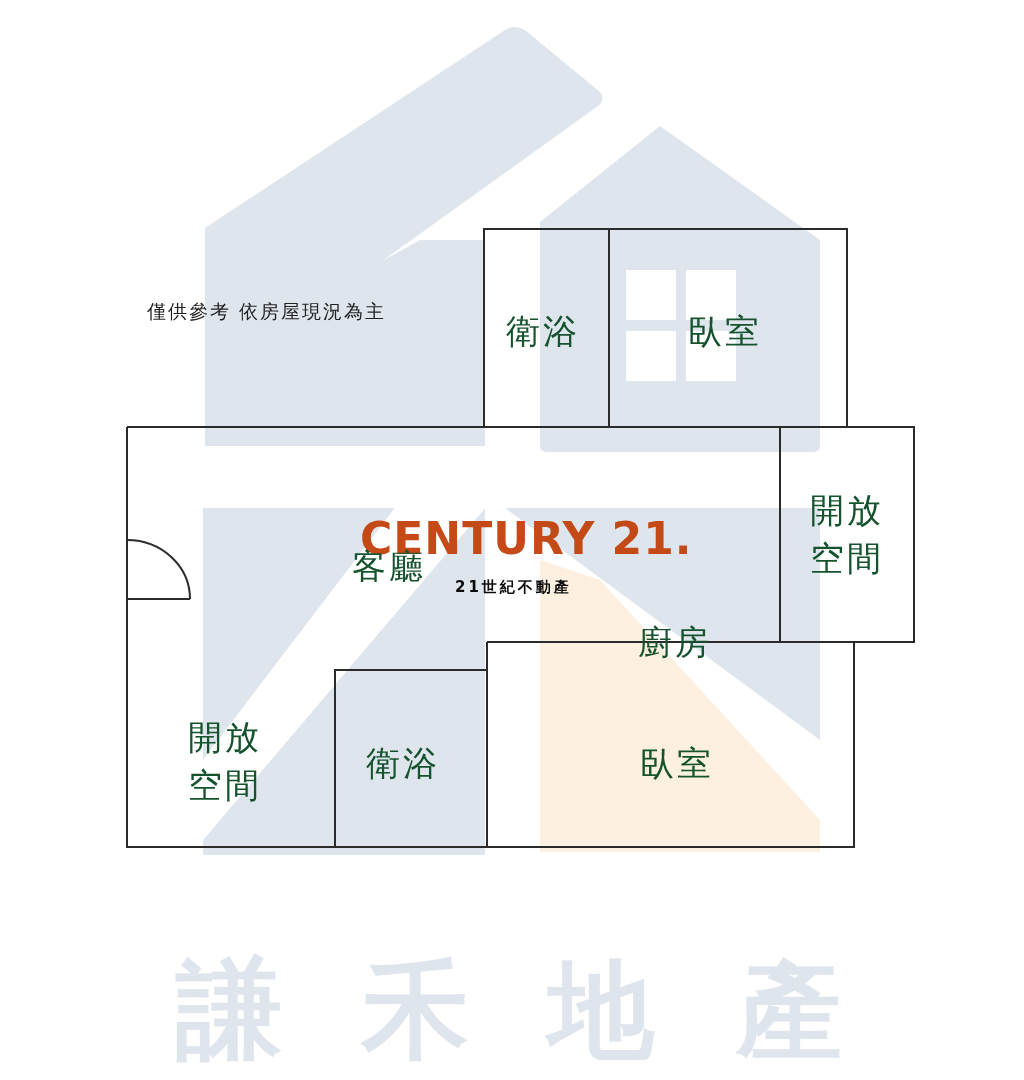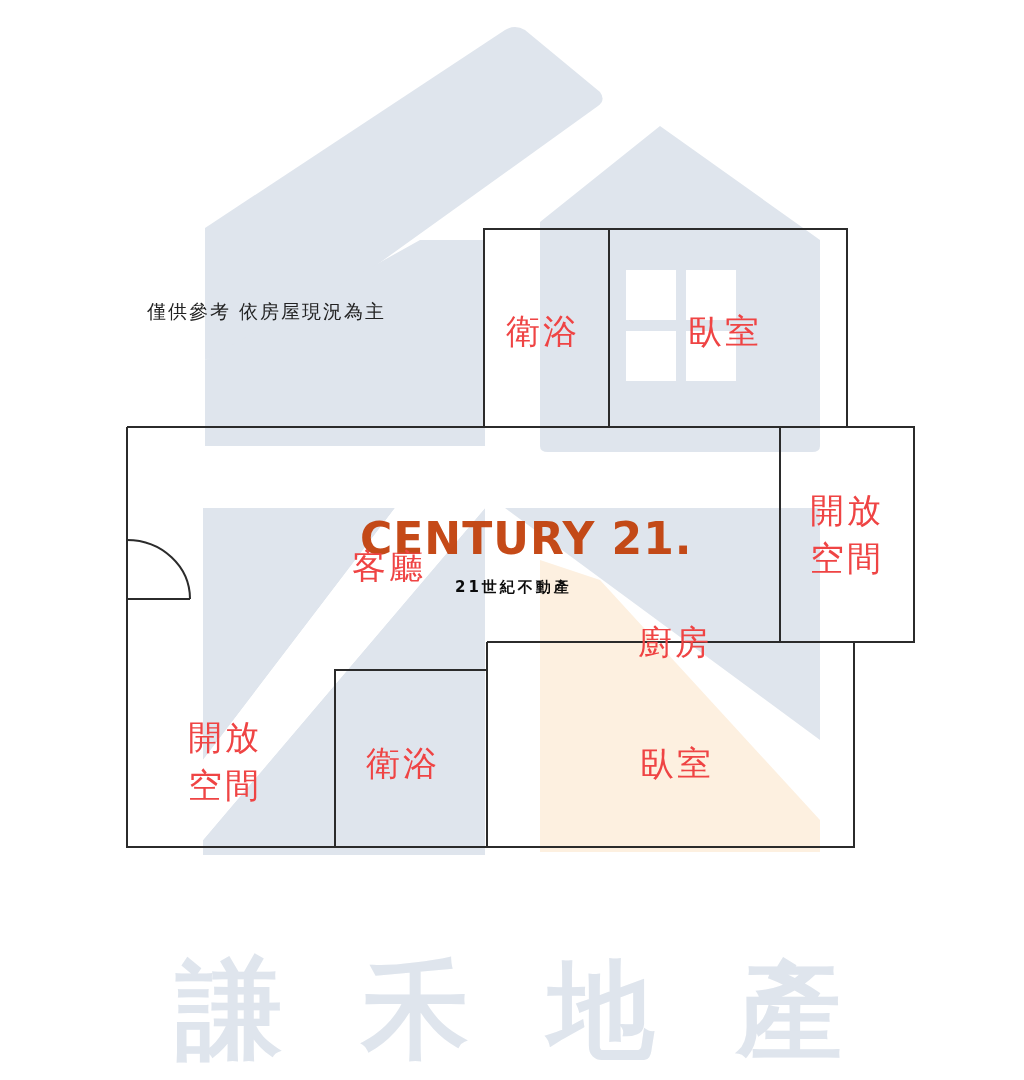--- a/index.html
+++ b/index.html
@@ -1,19 +1,19 @@
 <!DOCTYPE html>
 <html><head>
 <meta charset="utf-8">
 <style>
   html, body { margin: 0; padding: 0; background: #ffffff; }
   body { width: 1024px; height: 1080px; position: relative; overflow: hidden; font-family: "DejaVu Serif", "Liberation Serif", serif; }
   #stage { position: absolute; left: 0; top: 0; width: 1024px; height: 1080px; }
   svg { position: absolute; left: 0; top: 0; }
-  .label { position: absolute; color: #ef4444; font-family: "DejaVu Serif", "Liberation Serif", serif; white-space: nowrap; line-height: 1; }
+  .label { position: absolute; color: #14532d; font-family: "DejaVu Serif", "Liberation Serif", serif; white-space: nowrap; line-height: 1; }
   .room-label { font-size: 34px; letter-spacing: 3px; }
   .disclaimer { font-size: 19px; letter-spacing: 2px; color: #222; }
   .brand { position: absolute; font-family: "DejaVu Sans", "Liberation Sans", sans-serif; font-weight: bold; color: #c2410c; opacity: 0.95; }
   .brand-main { font-size: 44px; letter-spacing: 1px; left: 360px; top: 513px; }
   .brand-sub { font-size: 15px; letter-spacing: 3px; left: 455px; top: 578px; color: #000000; }
   .watermark { position: absolute; font-family: "DejaVu Sans", "Liberation Sans", sans-serif; font-weight: bold; font-size: 106px; color: #dfe5ed; top: 940px; }
 </style>
 </head>
 <body>
 

